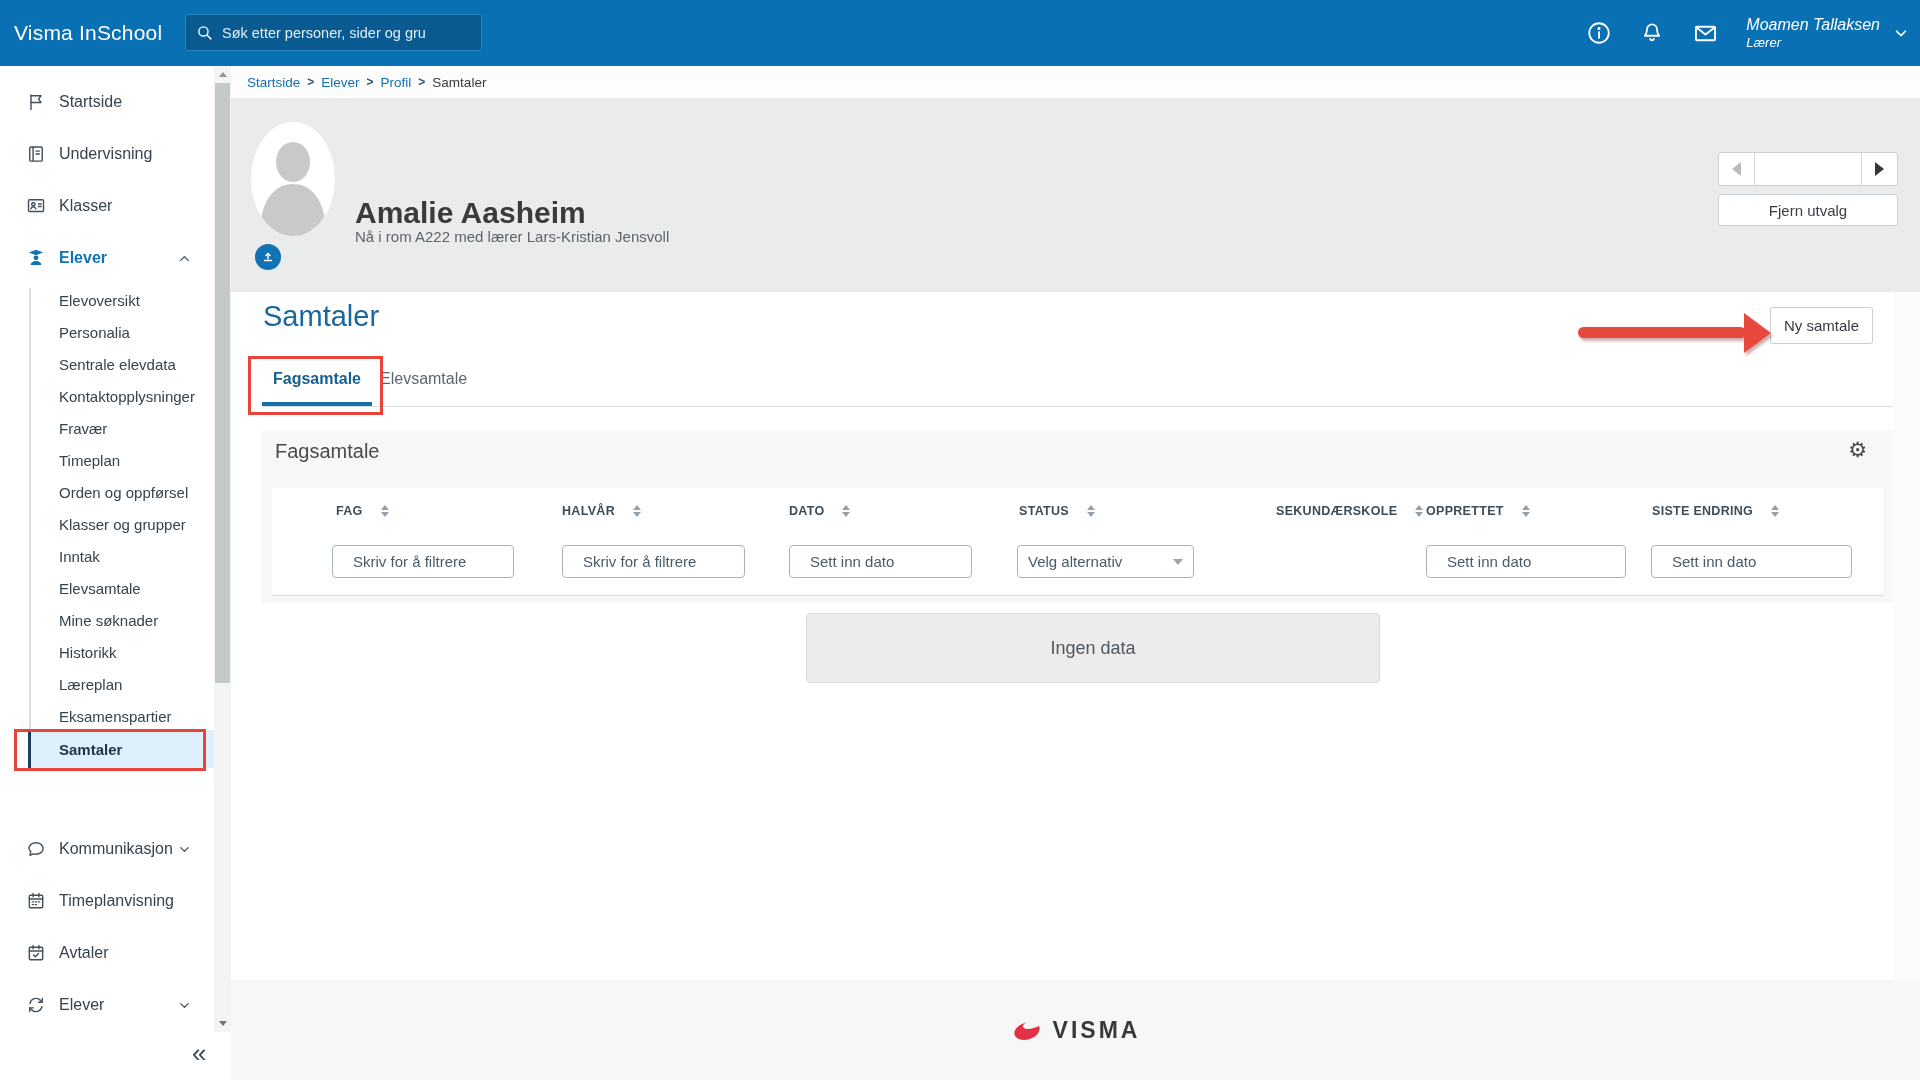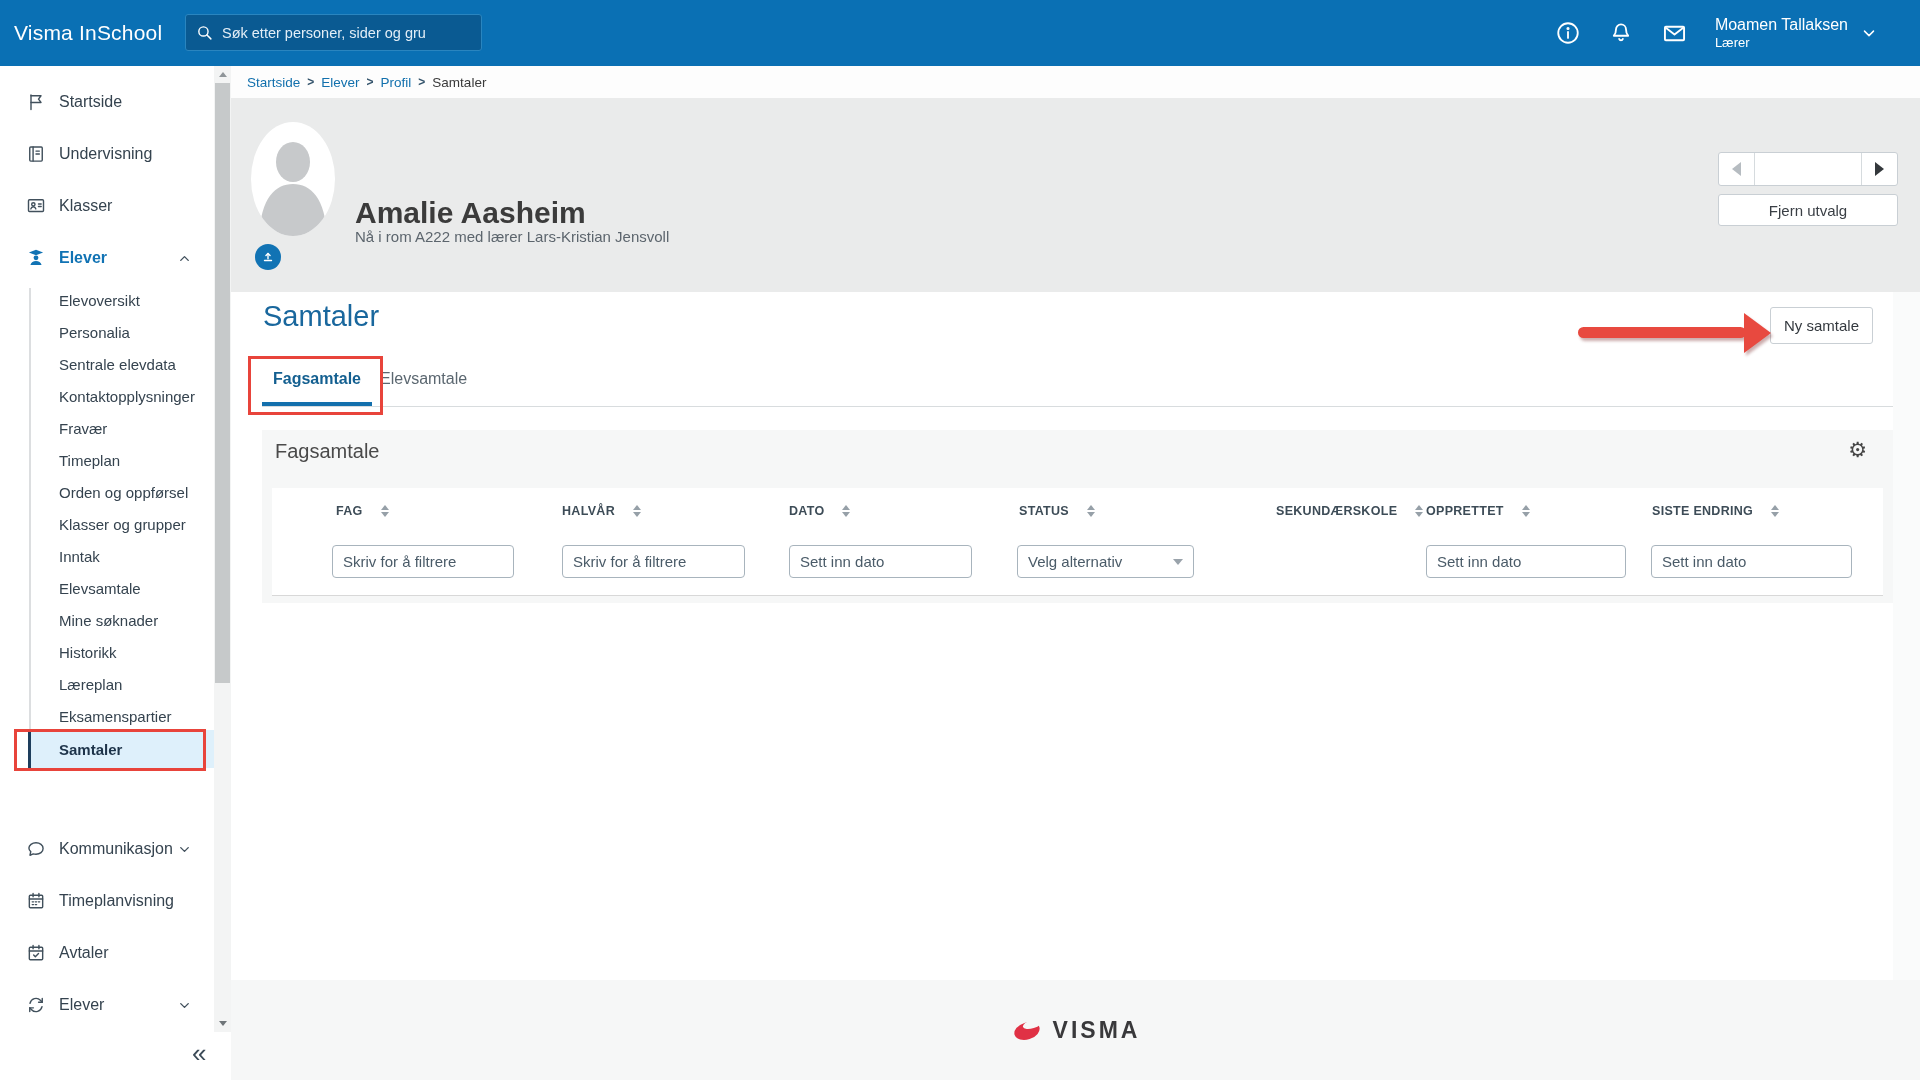--- a/index.html
+++ b/index.html
@@ -7,21 +7,21 @@
   body { font-family:"Liberation Sans","DejaVu Sans",sans-serif; background:#fff; overflow:hidden; }
   .page { position:relative; width:1920px; height:1080px; background:#fff; }
 
   
   .topbar { position:absolute; left:0; top:0; width:1920px; height:66px; background:#0a70b4; z-index:10; }
   .brand { position:absolute; left:14px; top:0; height:66px; display:flex; align-items:center; color:#fff; font-size:21px; font-weight:500; letter-spacing:.2px; }
   .search { position:absolute; left:185px; top:14px; width:297px; height:37px; background:#0a5a92; border:1px solid #2a85bf; border-radius:3px; display:flex; align-items:center; padding:0 10px; }
   .search svg { flex:0 0 auto; margin-right:9px; }
   .search input { flex:1; background:transparent; border:none; outline:none; color:#fff; font-size:14.5px; font-family:inherit; }
   .search input::placeholder { color:#e3eef7; opacity:1; }
-  .tb-right { position:absolute; right:0; top:0; height:66px; display:flex; align-items:center; gap:27px; padding-right:42px; }
+  .tb-right { position:absolute; right:0; top:0; height:66px; display:flex; align-items:center; gap:27px; padding-right:10px;font-style:italic; }
   .tb-icon { display:flex; align-items:center; justify-content:center; cursor:pointer; }
   .user { display:flex; align-items:center; gap:12px; cursor:pointer; }
   .user-text { color:#fff; text-align:left; }
   .user-name { font-size:16px; line-height:20px; }
   .user-role { font-size:13px; line-height:16px; }
 
   
   .sidebar { position:absolute; left:0; top:66px; width:231px; height:1014px; background:#fff; z-index:5; }
   .nav-row { position:absolute; left:0; width:214px; height:52px; display:flex; align-items:center; padding-left:26px; color:#35434f; font-size:16px; cursor:pointer; }
   .nav-row .nav-ic { width:20px; height:20px; margin-right:13px; display:flex; align-items:center; }
@@ -68,21 +68,21 @@
   .tab.plain { padding:0 8px; }
 
   .panel { position:absolute; left:31px; top:138px; width:1631px; height:173px; background:#f6f7f7; }
   .panel-title { position:absolute; left:13px; top:10px; font-size:20px; color:#4a4a4a; font-weight:400; }
   .gear { position:absolute; right:26px; top:8px; font-size:21px; color:#464646; cursor:pointer; }
   .tablebox { position:absolute; left:10px; top:58px; width:1611px; height:108px; background:#fff; border-bottom:1px solid #d8d8d8; }
   .th { position:absolute; top:16px; display:flex; align-items:center; gap:18px; font-size:12.5px; font-weight:700; color:#3d4c57; letter-spacing:.3px; }
   .sort { display:flex; flex-direction:column; align-items:center; gap:2px; cursor:pointer; }
   .sort .su { width:0; height:0; border-left:4px solid transparent; border-right:4px solid transparent; border-bottom:5px solid #96a0a8; }
   .sort .sd { width:0; height:0; border-left:4px solid transparent; border-right:4px solid transparent; border-top:5px solid #96a0a8; }
-  .flt { position:absolute; top:57px; height:33px; border:1px solid #a8b4bd; border-radius:4px; background:#fff; font-size:15px; font-family:inherit; color:#0f172a; padding:0 10px; outline:none; }
+  .flt { position:absolute; top:57px; height:33px; border:1px solid #a8b4bd; border-radius:4px; background:#fff; font-size:15px; font-family:inherit; color:#0f172a; padding:0 20px; outline:none; }
   .flt::placeholder { color:#4a5b68; opacity:1; }
   .flt-select { position:absolute; top:57px; height:33px; border:1px solid #a8b4bd; border-radius:4px; background:#fff; display:flex; align-items:center; justify-content:space-between; padding:0 10px; cursor:pointer; }
   .flt-select span { font-size:15px; color:#4a5b68; }
   .caret { width:0; height:0; border-left:5px solid transparent; border-right:5px solid transparent; border-top:6px solid #9aa3ab; }
   .empty { position:absolute; left:575px; top:321px; width:574px; height:70px; background:#ececec; border:1px solid #dadada; border-radius:4px; display:flex; align-items:center; justify-content:center; font-size:18px; color:#4f585f; }
 
   .footer { position:absolute; left:0; top:914px; width:1689px; height:100px; background:#f6f7f7; display:flex; align-items:center; justify-content:center; }
   .logo { display:flex; align-items:center; gap:8px; }
   .logo-text { font-size:23px; font-weight:700; letter-spacing:3px; color:#39393b; }
 
@@ -417,20 +417,21 @@
           <input class="flt" style="left: 517px; width: 183px;" placeholder="Sett inn dato">
           <div class="flt-select" style="left:745px; width:177px">
             <span>Velg alternativ</span>
             <span class="caret"></span>
           </div>
           <input class="flt" style="left: 1154px; width: 200px;" placeholder="Sett inn dato">
           <input class="flt" style="left: 1379px; width: 201px;" placeholder="Sett inn dato">
         </div>
       </div>
 
+      <div class="empty">Ingen data</div>
     </section>
     <div class="card-strip"></div>
 
     <footer class="footer">
       <div class="logo">
         <svg width="34" height="26" viewBox="0 0 34 26">
             <ellipse cx="16" cy="14" rx="13" ry="8.5" fill="#e03145" transform="rotate(-18 16 14)"></ellipse>
             <ellipse cx="21.5" cy="7" rx="10" ry="4.2" fill="#f6f7f7" transform="rotate(-18 21.5 7)"></ellipse>
           </svg>
         <span class="logo-text">VISMA</span>

